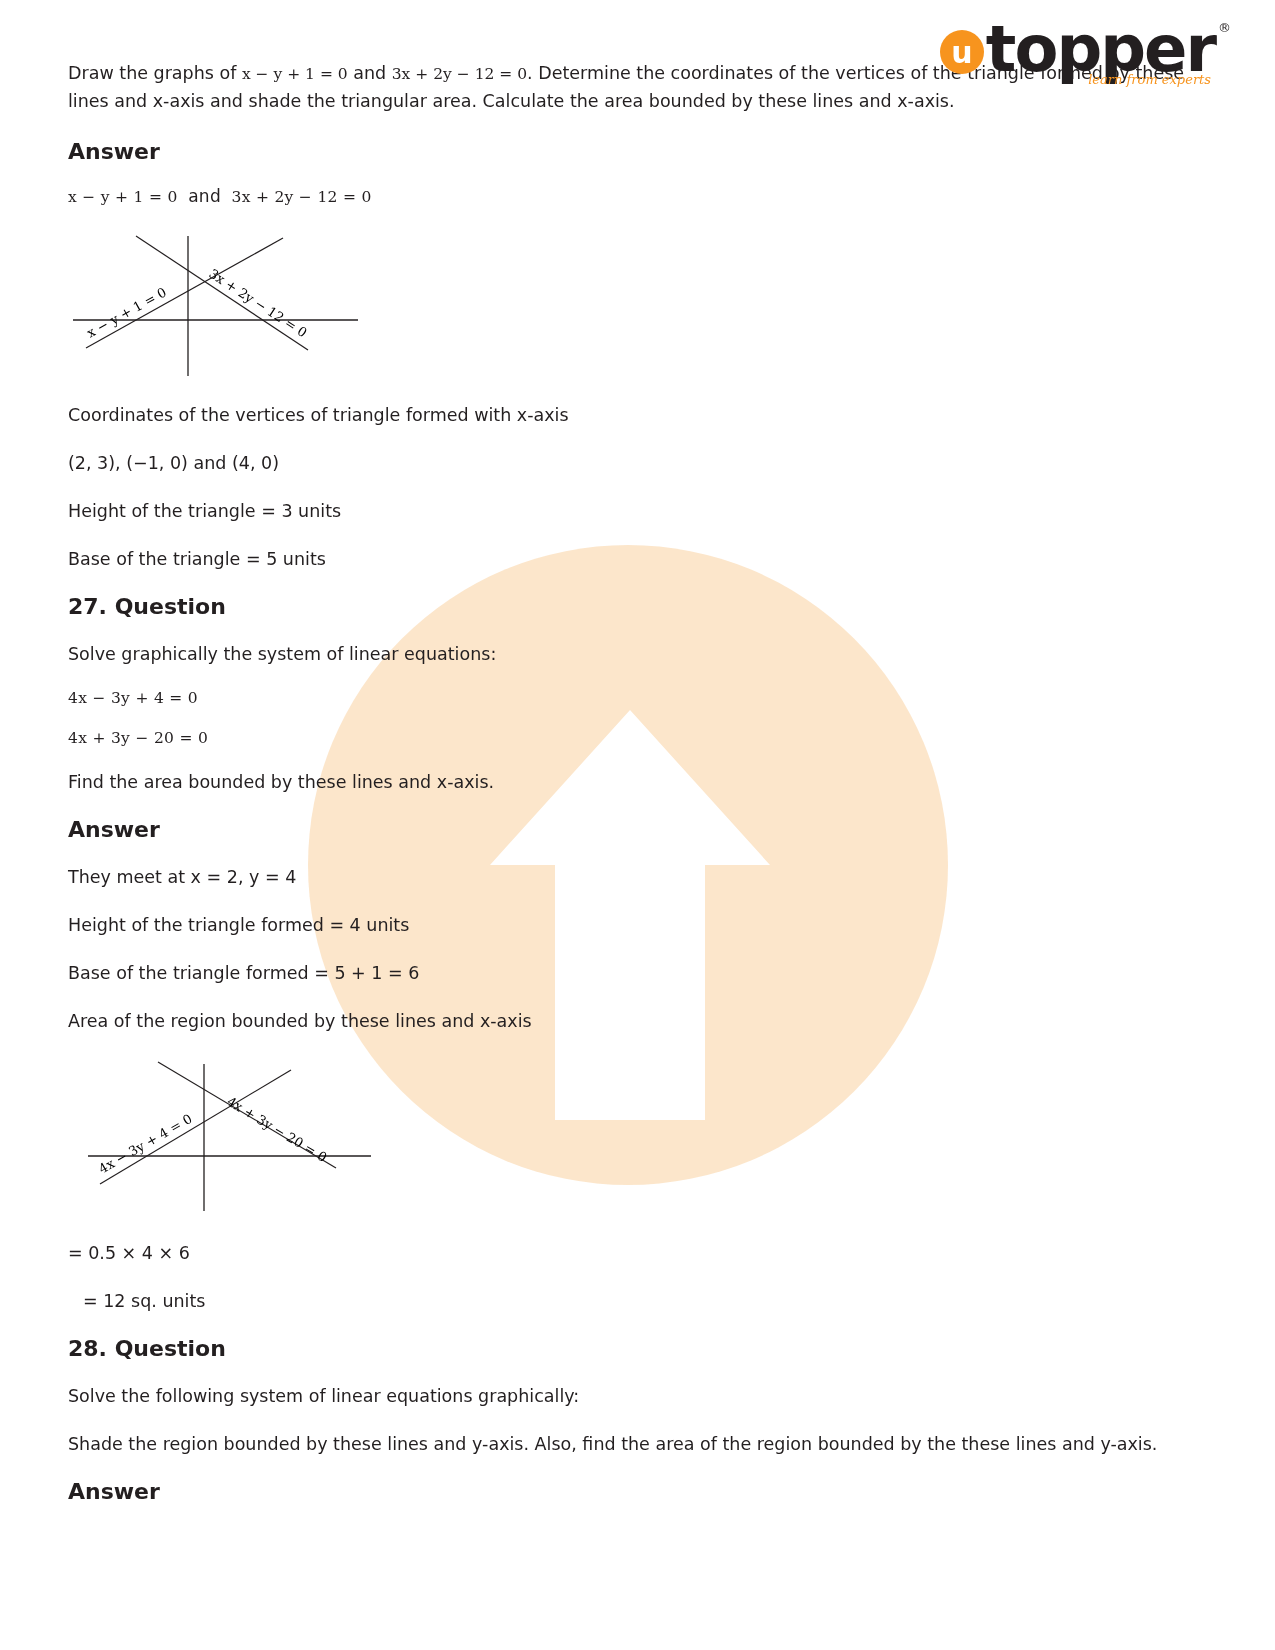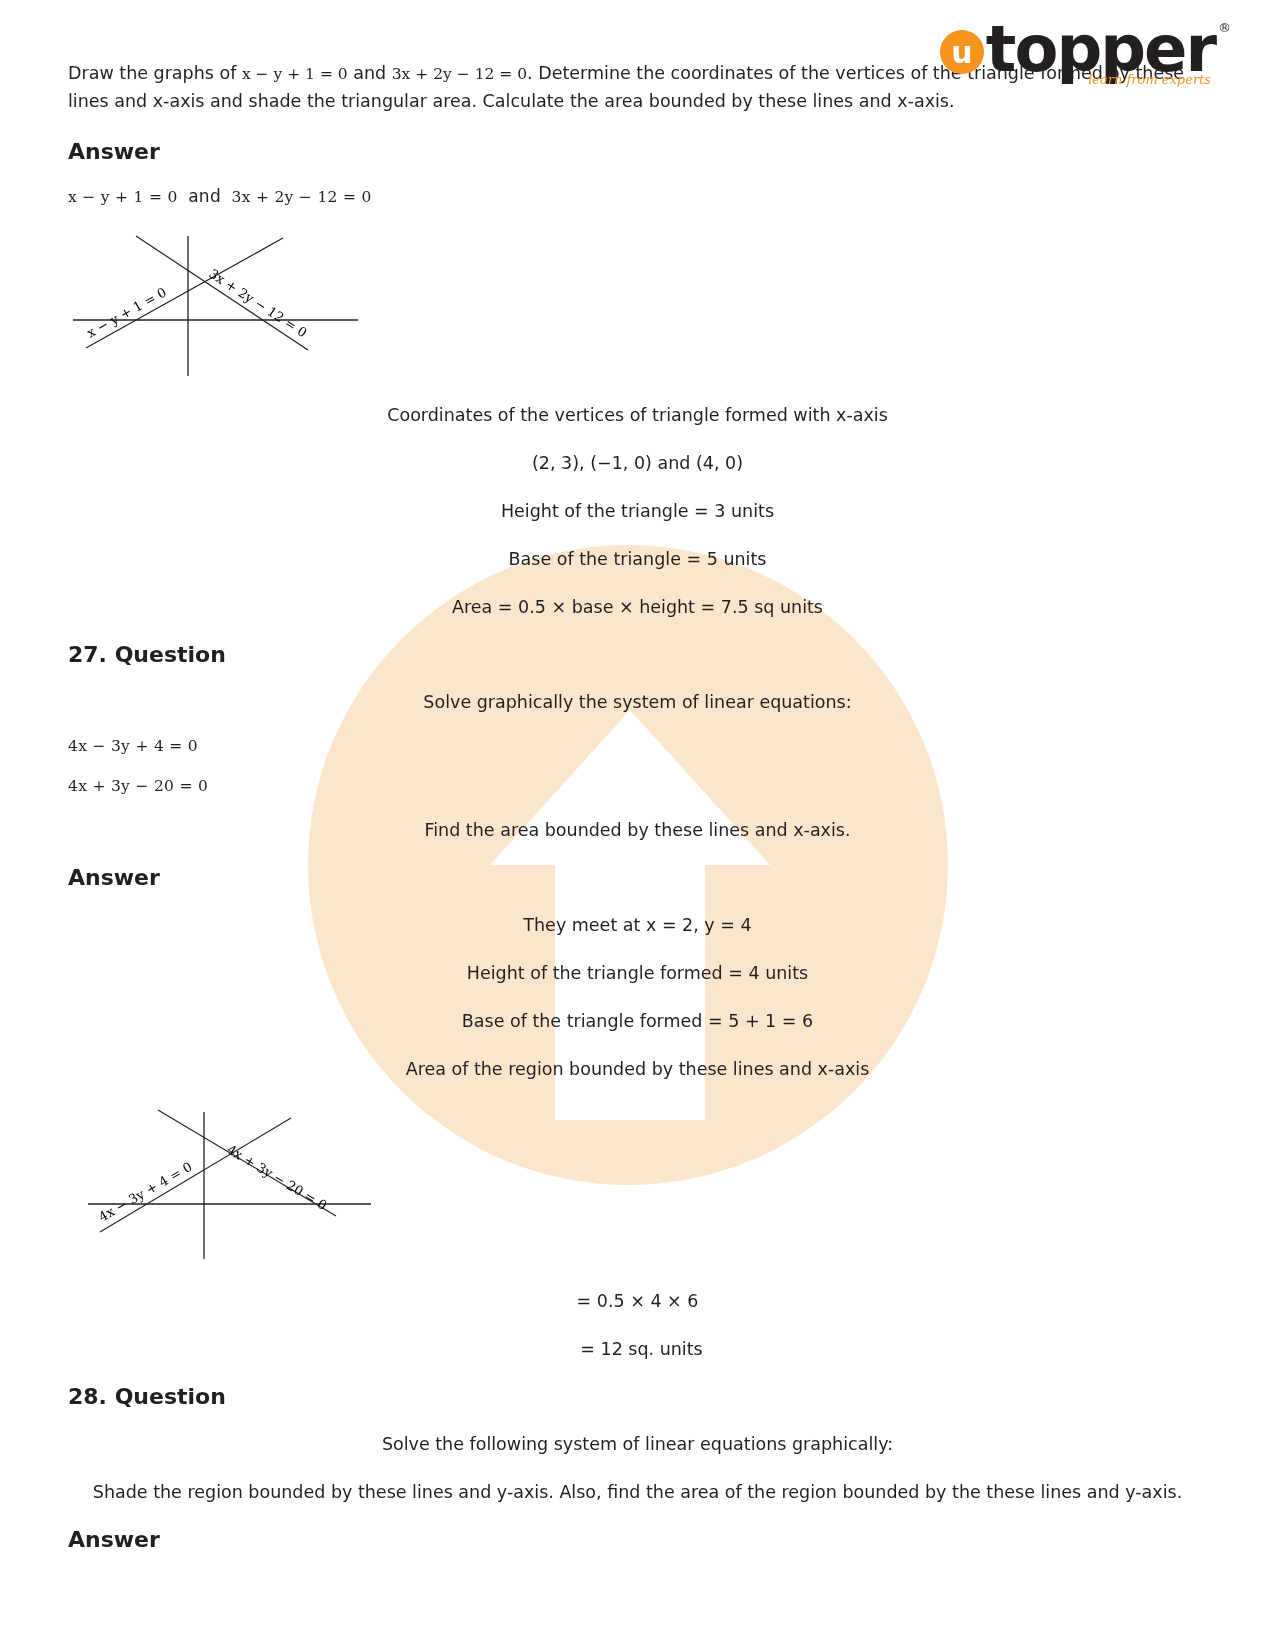--- a/index.html
+++ b/index.html
@@ -100,21 +100,20 @@
 
   
   .content {
     position: relative;
     z-index: 2;
   }
   p.text {
     font-size: 17.5px;
     line-height: 26px;
     margin: 0 0 22px 0;
-    text-align: center;
   }
   .heading {
     font-size: 22px;
     font-weight: bold;
     margin: 0 0 22px 0;
   }
   .eq {
     font-family: "DejaVu Serif", serif;
     font-size: 15.5px;
     margin: 0 0 22px 0;
@@ -185,21 +184,20 @@
         <line x1="68" y1="8" x2="240" y2="122" stroke="#231f20" stroke-width="1.2"></line>
         <text x="22" y="110" font-size="13" font-family="DejaVu Serif, serif" transform="rotate(-29 22 110)">x − y + 1 = 0</text>
         <text x="140" y="48" font-size="13" font-family="DejaVu Serif, serif" transform="rotate(33 140 48)">3x + 2y − 12 = 0</text>
       </svg>
     </div>
 
     <p class="text">Coordinates of the vertices of triangle formed with x-axis</p>
     <p class="text">(2, 3), (−1, 0) and (4, 0)</p>
     <p class="text">Height of the triangle = 3 units</p>
     <p class="text">Base of the triangle = 5 units</p>
-    <p class="text">Area = 0.5 × base × height = 7.5 sq units</p>
 
     <p class="heading">27. Question</p>
     <p class="text">Solve graphically the system of linear equations:</p>
     <p class="eq">4x − 3y + 4 = 0</p>
     <p class="eq">4x + 3y − 20 = 0</p>
     <p class="text">Find the area bounded by these lines and x-axis.</p>
 
     <p class="heading">Answer</p>
 
     <p class="text">They meet at x = 2, y = 4</p>
@@ -212,21 +210,21 @@
         <line x1="2" y1="100" x2="285" y2="100" stroke="#231f20" stroke-width="1.3"></line>
         <line x1="118" y1="8" x2="118" y2="155" stroke="#231f20" stroke-width="1.3"></line>
         <line x1="14" y1="128" x2="205" y2="14" stroke="#231f20" stroke-width="1.2"></line>
         <line x1="72" y1="6" x2="250" y2="112" stroke="#231f20" stroke-width="1.2"></line>
         <text x="16" y="118" font-size="13" font-family="DejaVu Serif, serif" transform="rotate(-30 16 118)">4x − 3y + 4 = 0</text>
         <text x="140" y="48" font-size="13" font-family="DejaVu Serif, serif" transform="rotate(31 140 48)">4x + 3y − 20 = 0</text>
       </svg>
     </div>
 
     <p class="text" style="margin-left:0">= 0.5 × 4 × 6</p>
-    <p class="text" style="margin-left:8px">= 12 sq. units</p>
+    <p class="text" style="margin-left:15px">= 12 sq. units</p>
 
     <p class="heading">28. Question</p>
     <p class="text">Solve the following system of linear equations graphically:</p>
     <p class="text">Shade the region bounded by these lines and y-axis. Also, find the area of the region bounded by the these lines and y-axis.</p>
     <p class="heading">Answer</p>
 
   </div>
 </div>
 
 </body></html>

